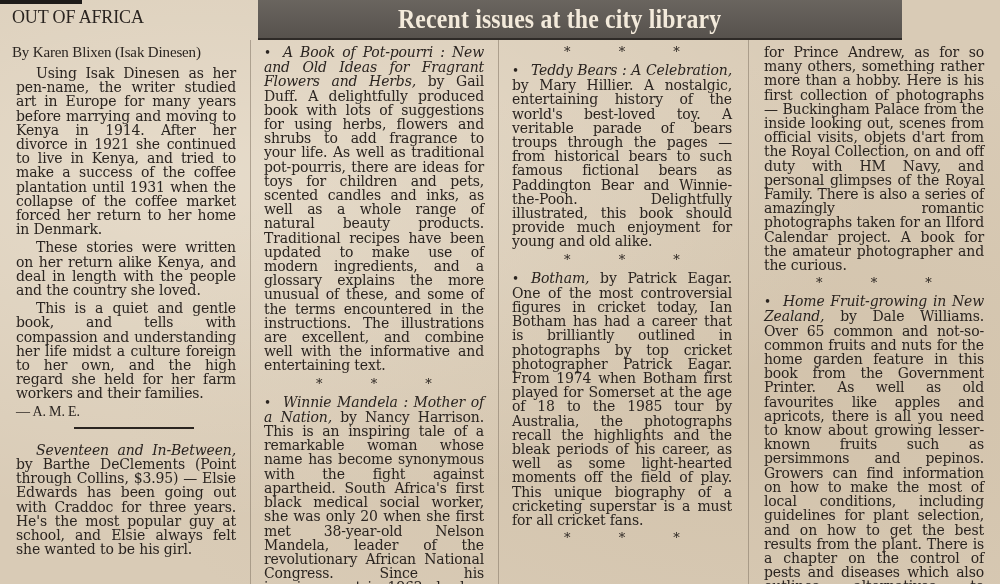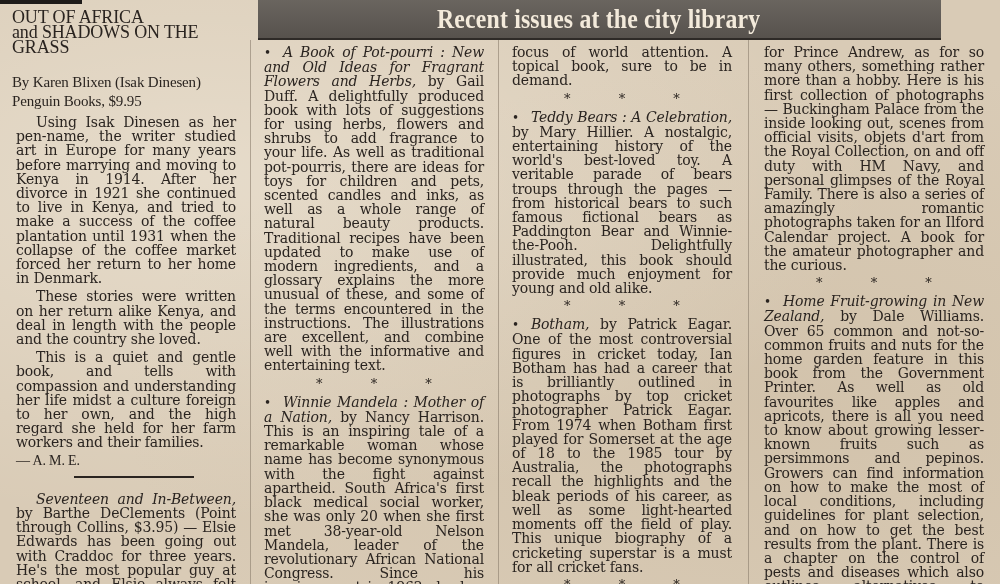--- a/index.html
+++ b/index.html
@@ -14,21 +14,21 @@
     position: relative;
   }
   .clip-top {
     position: absolute; left: 0; top: 0; width: 82px; height: 4px; background: #1e1b19;
   }
   .banner {
     position: absolute; left: 258px; top: 0; width: 644px; height: 38px;
     background: #5f5a55;
     background-image: linear-gradient(180deg, #6a655f 0%, #57524d 100%);
     border-bottom: 2px solid #2e2a27;
-    display: flex; align-items: center; justify-content: center; padding-left: 39px;
+    display: flex; align-items: center; justify-content: center;
   }
   .banner-title {
     font-family: "Liberation Serif", "DejaVu Serif", serif;
     font-weight: bold; font-size: 27px; letter-spacing: 0.2px;
     color: #f3eadb;
     transform: scaleX(0.88);
     white-space: nowrap;
     margin-left: -40px;
   }
   .col {
@@ -65,24 +65,22 @@
   <span class="banner-title">Recent issues at the city library</span>
 </div>
 
 <div class="vrule" style="left:250px; top:40px; height:544px;"></div>
 <div class="vrule" style="left:498px; top:40px; height:544px;"></div>
 <div class="vrule" style="left:748px; top:40px; height:544px;"></div>
 
 <div class="col c1">
   <div class="head1" style="margin-top:2px;">
     <div>OUT OF AFRICA</div>
-    <div>and SHADOWS ON THE GRASS</div>
   </div>
   <div class="byline" style="margin-top:18px;">By Karen Blixen (Isak Dinesen)</div>
-  <div class="byline">Penguin Books, $9.95</div>
   <p class="indent">Using Isak Dinesen as her pen-name, the writer studied art in Europe for many years before marrying and moving to Kenya in 1914. After her divorce in 1921 she continued to live in Kenya, and tried to make a success of the coffee plantation until 1931 when the collapse of the coffee market forced her return to her home in Denmark.</p>
   <p class="indent">These stories were written on her return alike Kenya, and deal in length with the people and the country she loved.</p>
   <p class="indent">This is a quiet and gentle book, and tells with compassion and understanding her life midst a culture foreign to her own, and the high regard she held for her farm workers and their families.</p>
   <p style="font-family:Liberation Serif, serif;">— A. M. E.</p>
   <div class="hr-short"></div>
   <p class="indent">
     <i>Seventeen and In-Between,</i><span> by Barthe DeClements (Point through Collins, $3.95) — Elsie Edwards has been going out with Craddoc for three years. He's the most popular guy at school, and Elsie always felt she wanted to be his girl.</span>
   </p>
 </div>
 
@@ -90,21 +88,20 @@
   <p>
     <span class="bullet">•</span><i>A Book of Pot-pourri : New and Old Ideas for Fragrant Flowers and Herbs,</i><span> by Gail Duff. A delightfully produced book with lots of suggestions for using herbs, flowers and shrubs to add fragrance to your life. As well as traditional pot-pourris, there are ideas for toys for children and pets, scented candles and inks, as well as a whole range of natural beauty products. Traditional recipes have been updated to make use of modern ingredients, and a glossary explains the more unusual of these, and some of the terms encountered in the instructions. The illustrations are excellent, and combine well with the informative and entertaining text.</span>
   </p>
   <div class="stars" style="margin-top:4px;">* * *</div>
   <p>
     <span class="bullet">•</span><i>Winnie Mandela : Mother of a Nation,</i><span> by Nancy Harrison. This is an inspiring tale of a remarkable woman whose name has become synonymous with the fight against apartheid. South Africa's first black medical social worker, she was only 20 when she first met 38-year-old Nelson Mandela, leader of the revolutionary African National Congress. Since his imprisonment in 1962 she has become, in spite of intense harassment, a</span>
   </p>
 </div>
 
 <div class="col c3">
-  <p>focus of world attention. A topical book, sure to be in demand.</p>
   <div class="stars" style="margin-top:4px;">* * *</div>
   <p>
     <span class="bullet">•</span><i>Teddy Bears : A Celebration,</i><span> by Mary Hillier. A nostalgic, entertaining history of the world's best-loved toy. A veritable parade of bears troups through the pages — from historical bears to such famous fictional bears as Paddington Bear and Winnie-the-Pooh. Delightfully illustrated, this book should provide much enjoyment for young and old alike.</span>
   </p>
   <div class="stars" style="margin-top:2px;">* * *</div>
   <p>
     <span class="bullet">•</span><i>Botham,</i><span> by Patrick Eagar. One of the most controversial figures in cricket today, Ian Botham has had a career that is brilliantly outlined in photographs by top cricket photographer Patrick Eagar. From 1974 when Botham first played for Somerset at the age of 18 to the 1985 tour by Australia, the photographs recall the highlights and the bleak periods of his career, as well as some light-hearted moments off the field of play. This unique biography of a cricketing superstar is a must for all cricket fans.</span>
   </p>
   <div class="stars" style="margin-top:4px;">* * *</div>
 

